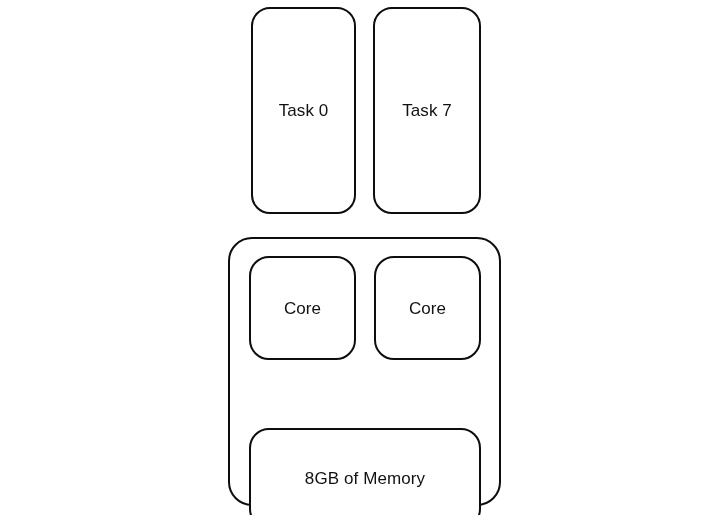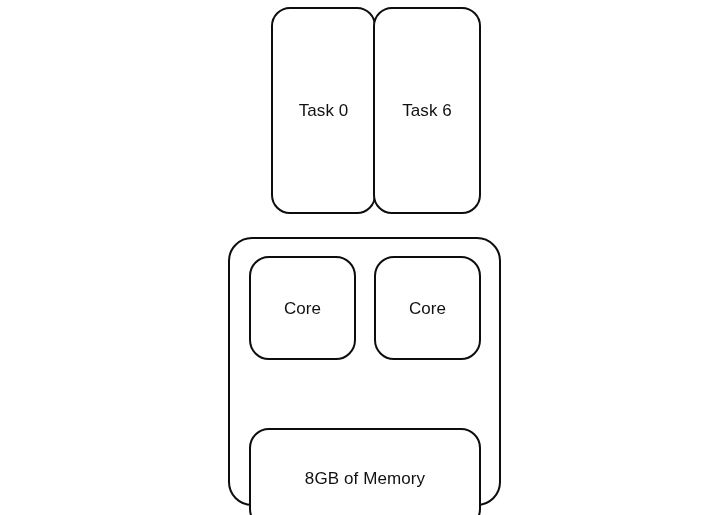--- a/index.html
+++ b/index.html
@@ -44,21 +44,20 @@
     user-select: none;
   }
 
   
   .task-0 {
     left: 251px;
     top: 7px;
     width: 105px;
     height: 207px;
     border-radius: 19px;
-    margin-left: 20px;
   }
   .task-1 {
     left: 373px;
     top: 7px;
     width: 108px;
     height: 207px;
     border-radius: 19px;
   }
 
   
@@ -98,21 +97,21 @@
 </head>
 <body>
 
 <div class="canvas">
 
   <div class="node task-0">
     <span class="label">Task 0</span>
   </div>
 
   <div class="node task-1">
-    <span class="label">Task 6</span>
+    <span class="label">Task 7</span>
   </div>
 
   <div class="node machine"></div>
 
   <div class="node core-0">
     <span class="label">Core</span>
   </div>
 
   <div class="node core-1">
     <span class="label">Core</span>

